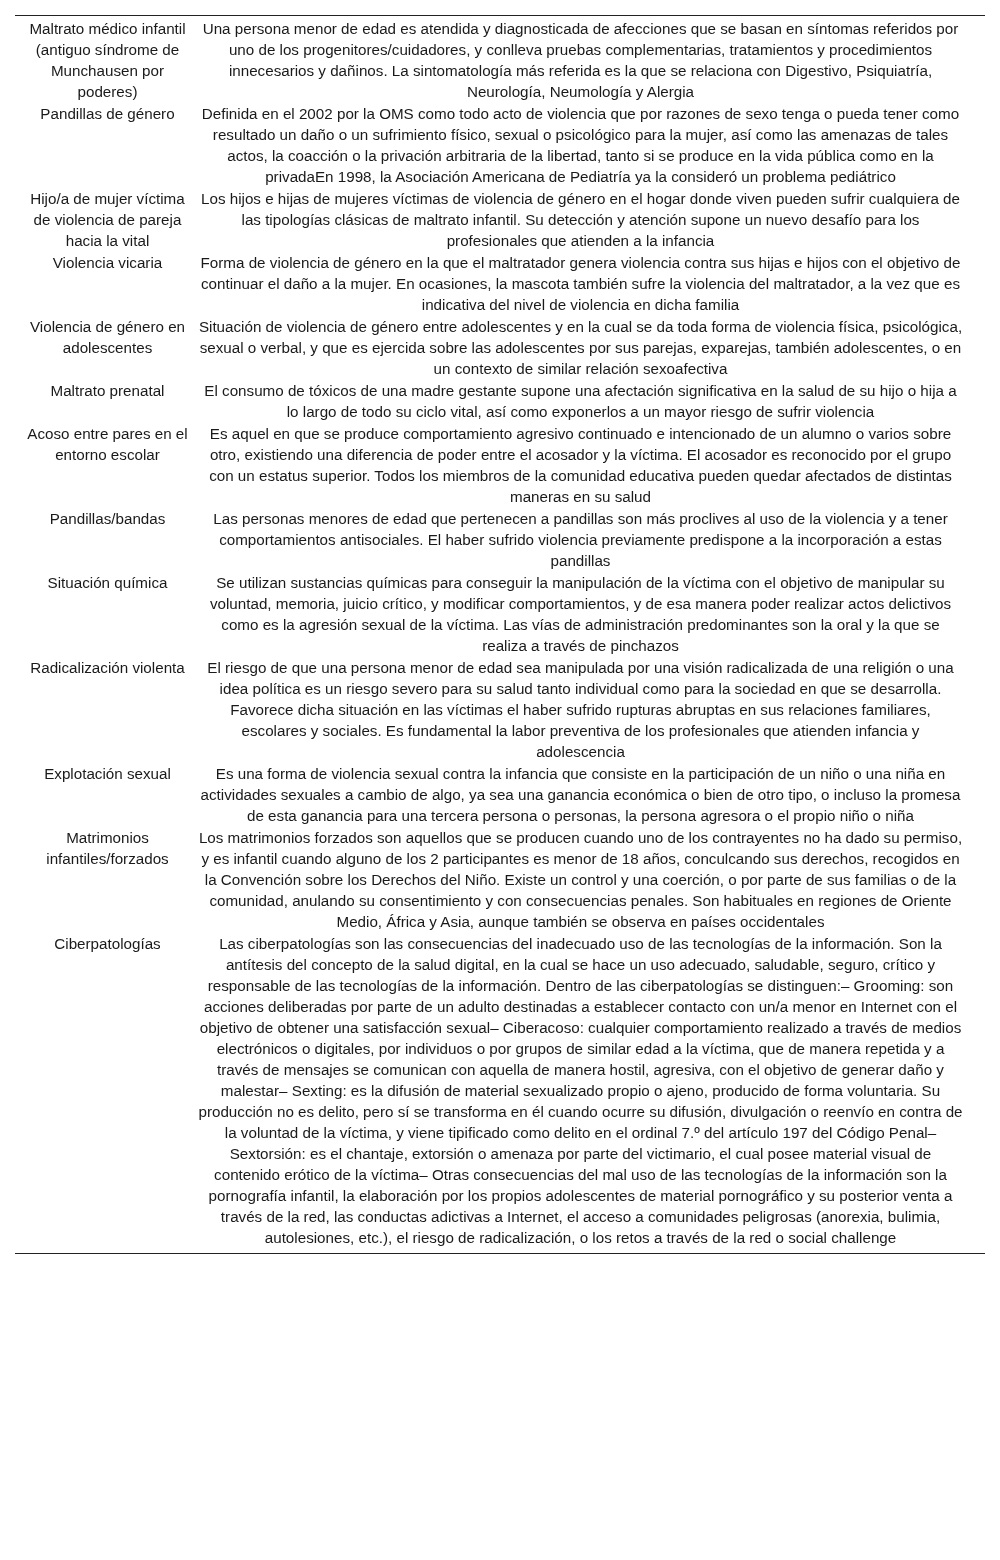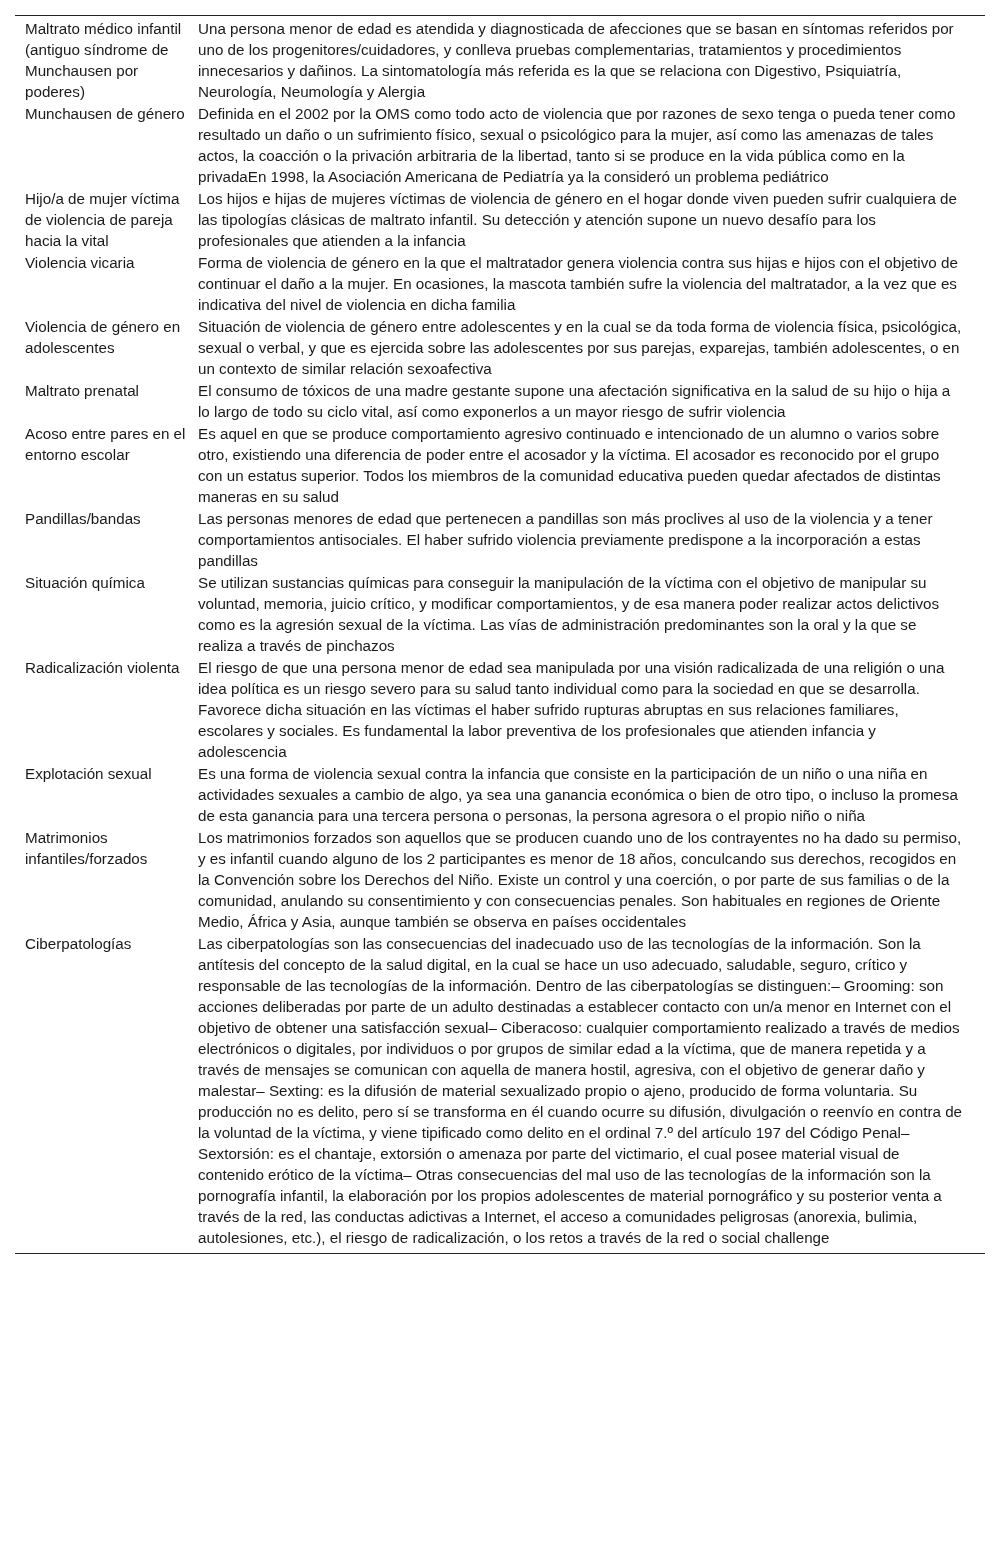--- a/index.html
+++ b/index.html
@@ -5,21 +5,21 @@
     html, body { margin: 0; padding: 0; background: #ffffff; }
     body {
       width: 1000px; height: 1560px; position: relative; overflow: hidden;
       font-family: "Liberation Sans", sans-serif; color: #1a1a1a;
     }
     .table-wrap {
       position: absolute; left: 15px; top: 15px; width: 970px;
       border-top: 1px solid #222; border-bottom: 1px solid #222;
       padding-top: 2px; padding-bottom: 4px;
     }
-    table { border-collapse: collapse; width: 100%; table-layout: fixed; }
+    table { border-collapse: collapse; width: 100%; table-layout: fixed; text-align: center; }
     col.term-col { width: 183px; }
     td {
       vertical-align: top; font-size: 15.2px; line-height: 21px;
       padding: 0; padding-bottom: 1px;
     }
     td.term { padding-left: 10px; padding-right: 8px; }
     td.def { padding-right: 22px; }
   </style>
 </head>
 <body>
@@ -29,21 +29,21 @@
     <colgroup>
         <col class="term-col">
         <col>
       </colgroup>
     <tbody id="rows">
       <tr>
           <td class="term">Maltrato médico infantil (antiguo síndrome de Munchausen por poderes)</td>
           <td class="def">Una persona menor de edad es atendida y diagnosticada de afecciones que se basan en síntomas referidos por uno de los progenitores/cuidadores, y conlleva pruebas complementarias, tratamientos y procedimientos innecesarios y dañinos. La sintomatología más referida es la que se relaciona con Digestivo, Psiquiatría, Neurología, Neumología y Alergia</td>
         </tr>
       <tr>
-          <td class="term">Munchausen de género</td>
+          <td class="term">Pandillas de género</td>
           <td class="def">Definida en el 2002 por la OMS como todo acto de violencia que por razones de sexo tenga o pueda tener como resultado un daño o un sufrimiento físico, sexual o psicológico para la mujer, así como las amenazas de tales actos, la coacción o la privación arbitraria de la libertad, tanto si se produce en la vida pública como en la privadaEn 1998, la Asociación Americana de Pediatría ya la consideró un problema pediátrico</td>
         </tr>
       <tr>
           <td class="term">Hijo/a de mujer víctima de violencia de pareja hacia la vital</td>
           <td class="def">Los hijos e hijas de mujeres víctimas de violencia de género en el hogar donde viven pueden sufrir cualquiera de las tipologías clásicas de maltrato infantil. Su detección y atención supone un nuevo desafío para los profesionales que atienden a la infancia</td>
         </tr>
       <tr>
           <td class="term">Violencia vicaria</td>
           <td class="def">Forma de violencia de género en la que el maltratador genera violencia contra sus hijas e hijos con el objetivo de continuar el daño a la mujer. En ocasiones, la mascota también sufre la violencia del maltratador, a la vez que es indicativa del nivel de violencia en dicha familia</td>
         </tr>

